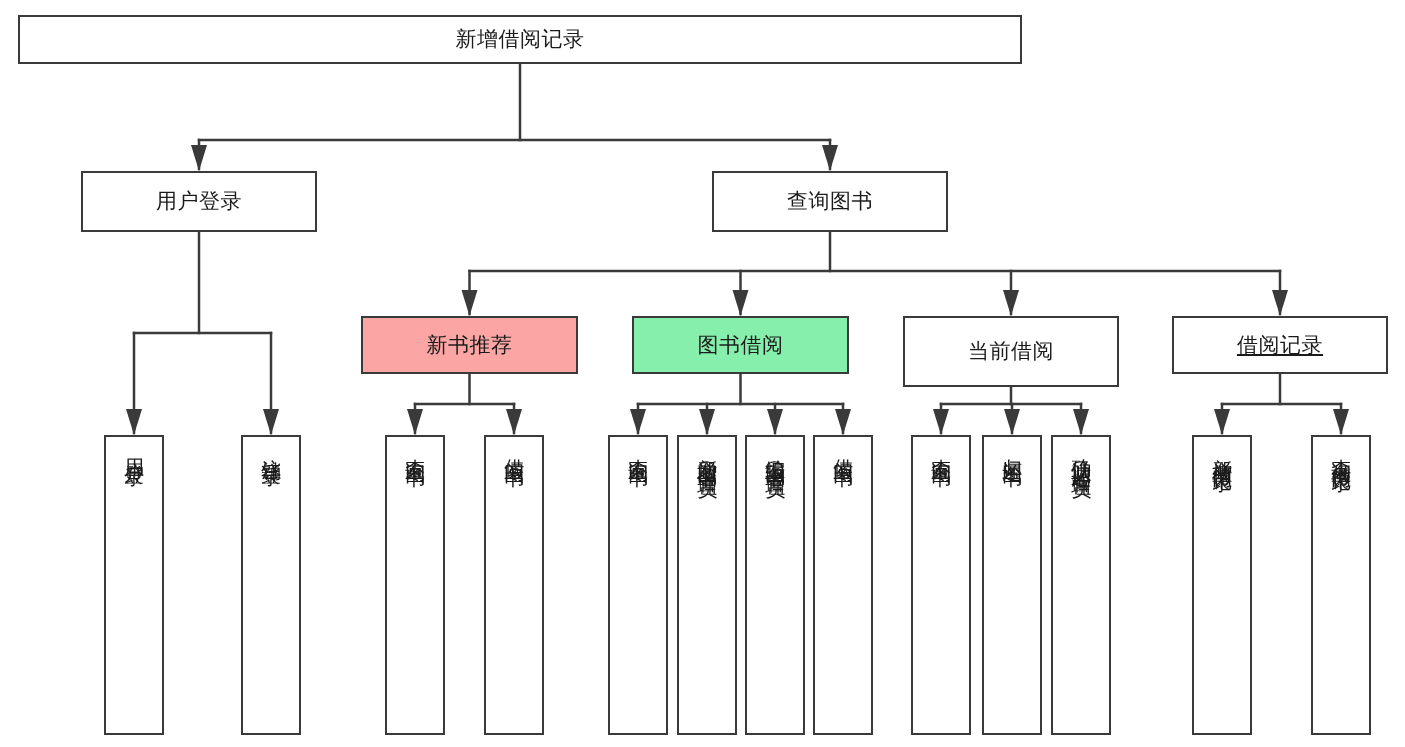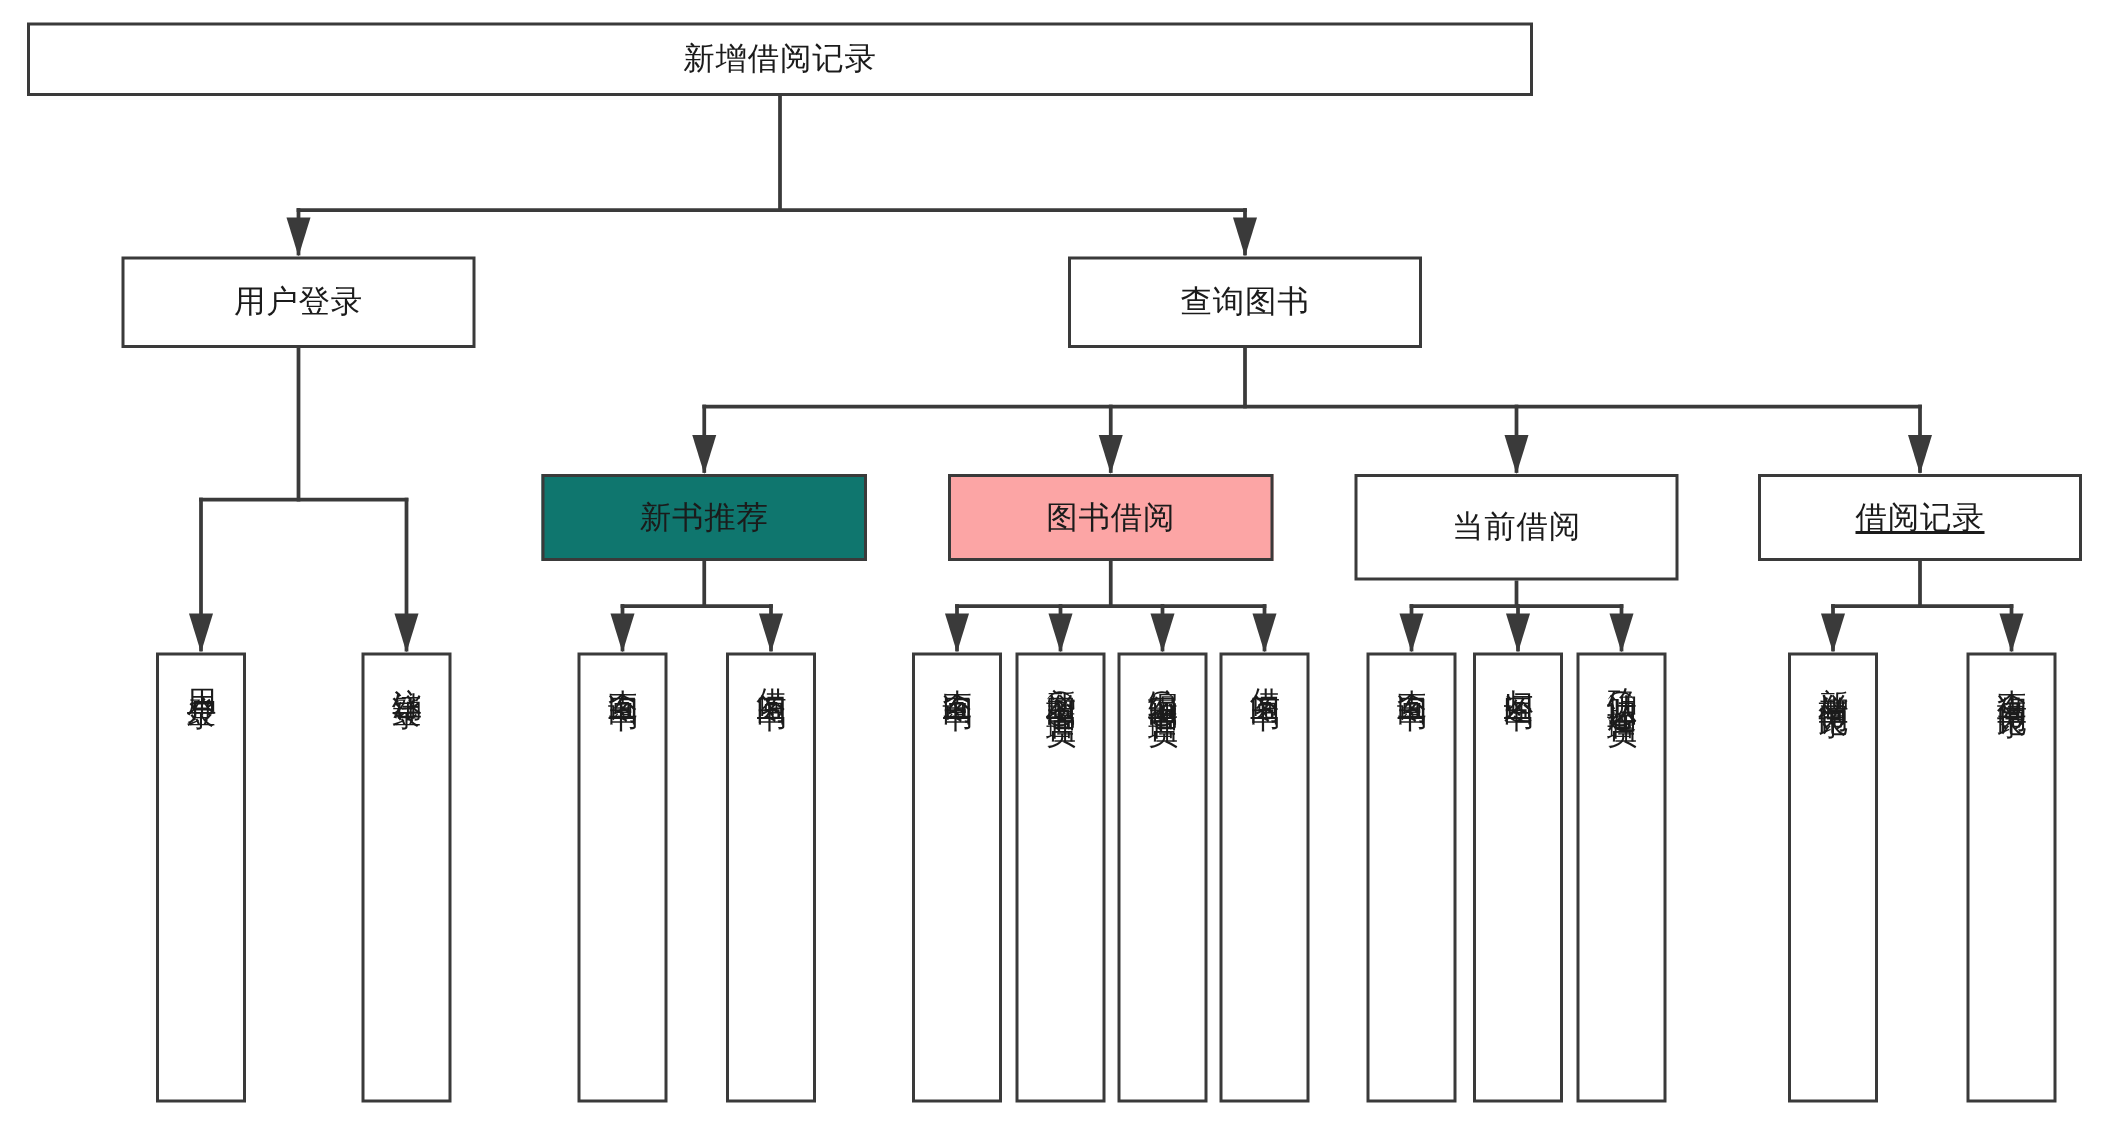--- a/index.html
+++ b/index.html
@@ -132,24 +132,24 @@
   <div id="nodes-layer">
       <div class="node horizontal root" style="left: 18px; top: 15px; width: 1004px; height: 49px; border-color: rgb(58, 58, 58); background: rgb(255, 255, 255); color: rgb(27, 27, 27);">
         <span class="label">新增借阅记录</span>
       </div>
       <div class="node horizontal" style="left: 81px; top: 171px; width: 236px; height: 61px; border-color: rgb(58, 58, 58); background: rgb(255, 255, 255); color: rgb(27, 27, 27);">
         <span class="label">用户登录</span>
       </div>
       <div class="node horizontal" style="left: 712px; top: 171px; width: 236px; height: 61px; border-color: rgb(58, 58, 58); background: rgb(255, 255, 255); color: rgb(27, 27, 27);">
         <span class="label">查询图书</span>
       </div>
-      <div class="node horizontal" style="left: 361px; top: 316px; width: 217px; height: 58px; border-color: rgb(58, 58, 58); background: #0f766e; color: rgb(27, 27, 27);">
+      <div class="node horizontal" style="left: 361px; top: 316px; width: 217px; height: 58px; border-color: rgb(58, 58, 58); background: #fca5a5; color: rgb(27, 27, 27);">
         <span class="label">新书推荐</span>
       </div>
-      <div class="node horizontal" style="left: 632px; top: 316px; width: 217px; height: 58px; border-color: rgb(58, 58, 58); background: #fca5a5; color: rgb(27, 27, 27); align-items: center;">
+      <div class="node horizontal" style="left: 632px; top: 316px; width: 217px; height: 58px; border-color: rgb(58, 58, 58); background: #86efac; color: rgb(27, 27, 27); align-items: center;">
         <span class="label">图书借阅</span>
       </div>
       <div class="node horizontal" style="left: 903px; top: 316px; width: 216px; height: 71px; border-color: rgb(58, 58, 58); background: rgb(255, 255, 255); color: rgb(27, 27, 27);">
         <span class="label">当前借阅</span>
       </div>
       <div class="node horizontal" style="left: 1172px; top: 316px; width: 216px; height: 58px; border-color: rgb(58, 58, 58); background: rgb(255, 255, 255); color: rgb(27, 27, 27); text-decoration: underline;">
         <span class="label">借阅记录</span>
       </div>
       <div class="node vertical" style="left: 104px; top: 435px; width: 60px; height: 300px; border-color: rgb(58, 58, 58); background: rgb(255, 255, 255); color: rgb(27, 27, 27);">
         <span class="label">用户登录</span>

